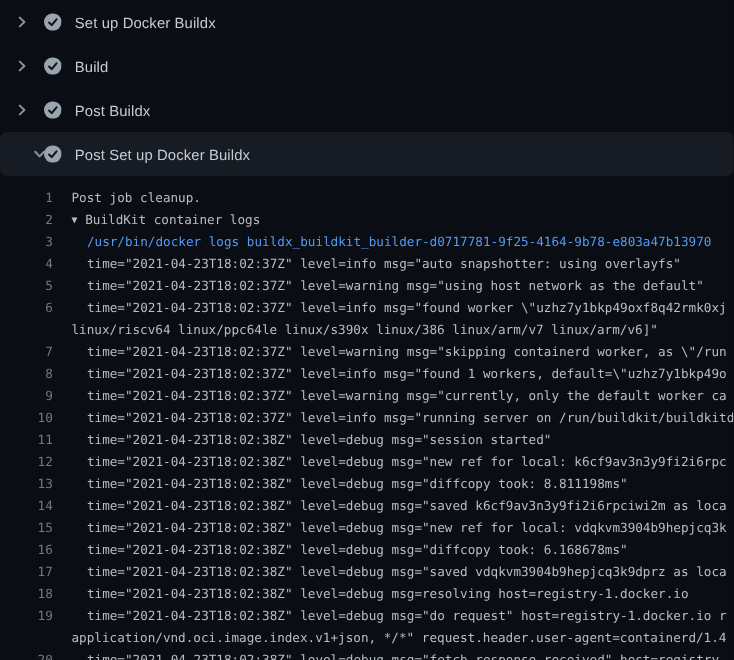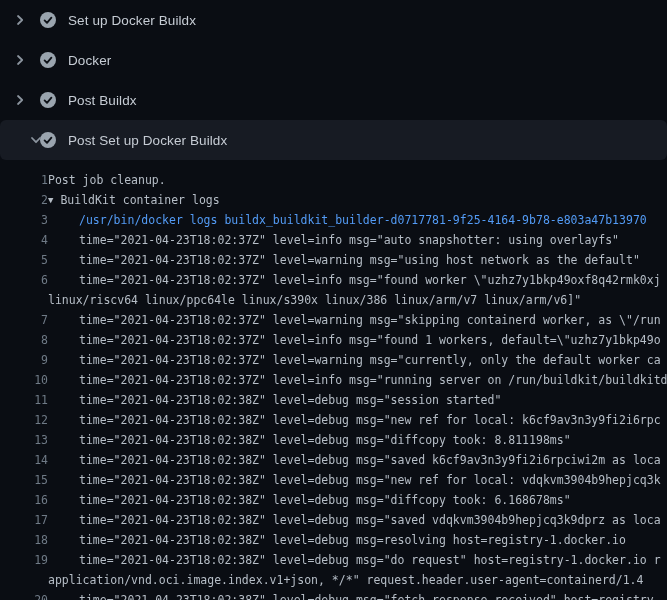--- a/index.html
+++ b/index.html
@@ -54,21 +54,21 @@
     color: #b6bec7;
   }
   .row { display: flex; height: 20px; overflow: hidden; }
   .ln {
     flex: 0 0 48px;
     text-align: right;
     color: #6f7a86;
     cursor: pointer;
     user-select: none;
   }
-  .txt { flex: 0 0 auto; }
+  .txt { margin-left: 17px; flex: 0 0 auto; }
   .txt.indent { margin-left: 31px; }
   .txt.cmd { color: #539bf5; font-weight: normal; }
   .tri {
     display: inline-block;
     color: #b6bec7;
     font-size: 9px;
     vertical-align: 1px;
     margin-right: 7px;
     cursor: pointer;
   }
@@ -97,21 +97,21 @@
           <svg width="16" height="16" viewBox="0 0 16 16">
             <path d="M6 4 L10.2 8 L6 12" fill="none" stroke="#8b949e" stroke-width="1.8" stroke-linecap="round" stroke-linejoin="round"></path>
           </svg>
         </span>
         <span class="check">
           <svg width="16" height="16" viewBox="0 0 16 16">
             <circle cx="8" cy="8" r="8" fill="#9aa4ae"></circle>
             <path d="M4.6 8.4 L7 10.8 L11.4 5.6" fill="none" stroke="#0d1117" stroke-width="1.8" stroke-linecap="round" stroke-linejoin="round"></path>
           </svg>
         </span>
-        <span class="step-title">Docker</span>
+        <span class="step-title">Build</span>
       </div>
       <div class="step">
         <span class="chev">
           <svg width="16" height="16" viewBox="0 0 16 16">
             <path d="M6 4 L10.2 8 L6 12" fill="none" stroke="#8b949e" stroke-width="1.8" stroke-linecap="round" stroke-linejoin="round"></path>
           </svg>
         </span>
         <span class="check">
           <svg width="16" height="16" viewBox="0 0 16 16">
             <circle cx="8" cy="8" r="8" fill="#9aa4ae"></circle>

